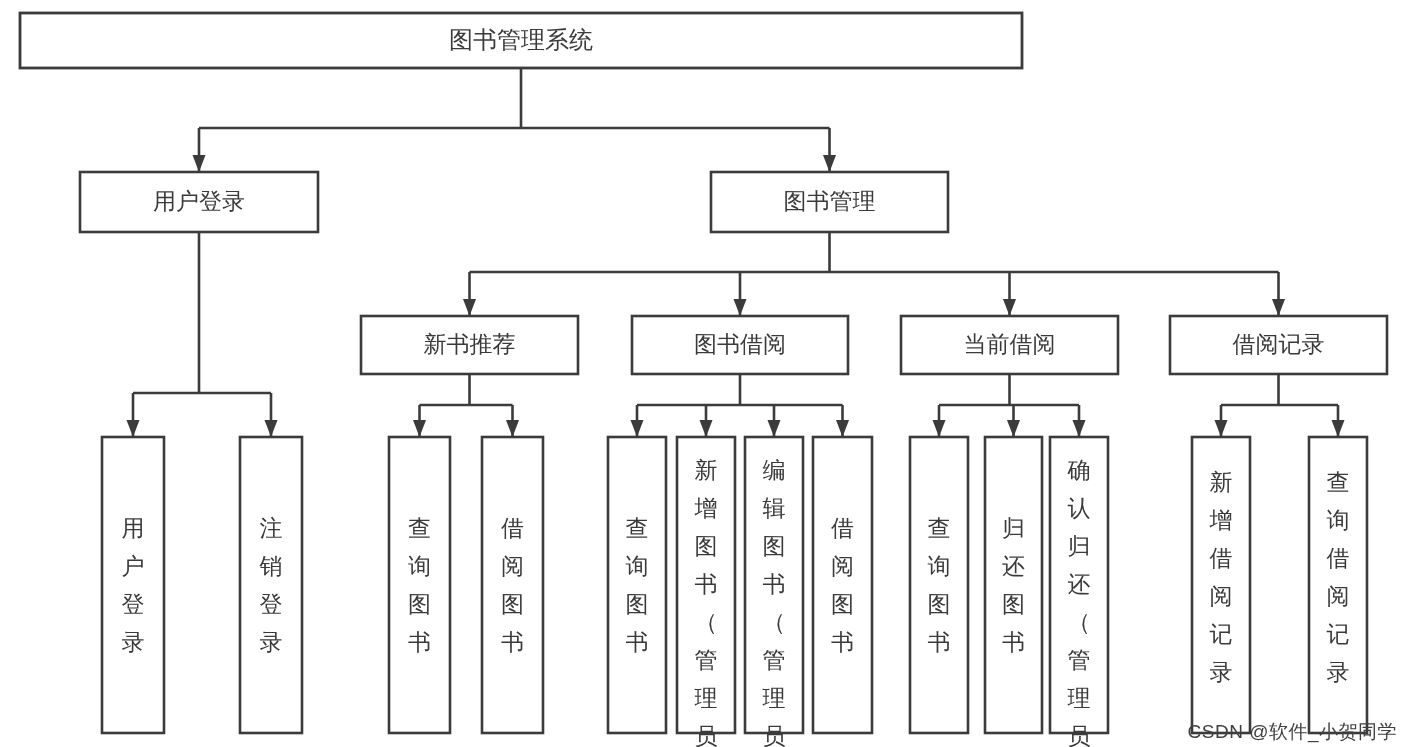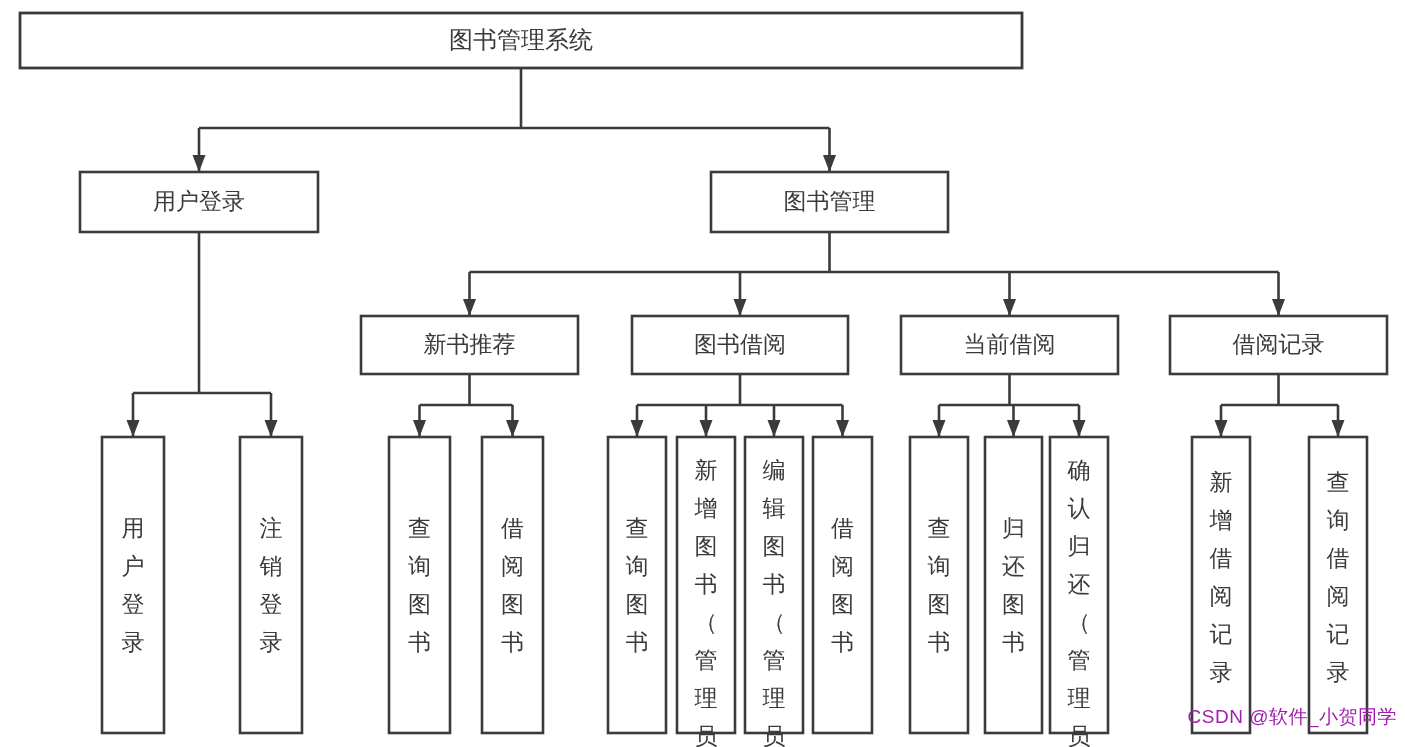--- a/index.html
+++ b/index.html
@@ -56,24 +56,24 @@
   
   .vlabel {
     fill: #3a3a3a;
     font-family: "Liberation Sans", "DejaVu Sans", sans-serif;
     font-size: 23px;
     text-anchor: middle;
   }
   .watermark {
     position: absolute;
     right: 8px;
-    bottom: 17px;
+    bottom: 2px;
     font-family: "Liberation Sans", "DejaVu Sans", sans-serif;
     font-size: 19px;
-    color: #a21caf;
+    color: #404040;
     letter-spacing: 0.5px;
     white-space: nowrap;
     pointer-events: none;
     text-align: center;
   }
 </style>
 </head>
 <body>
 
 <div id="diagram-root">

